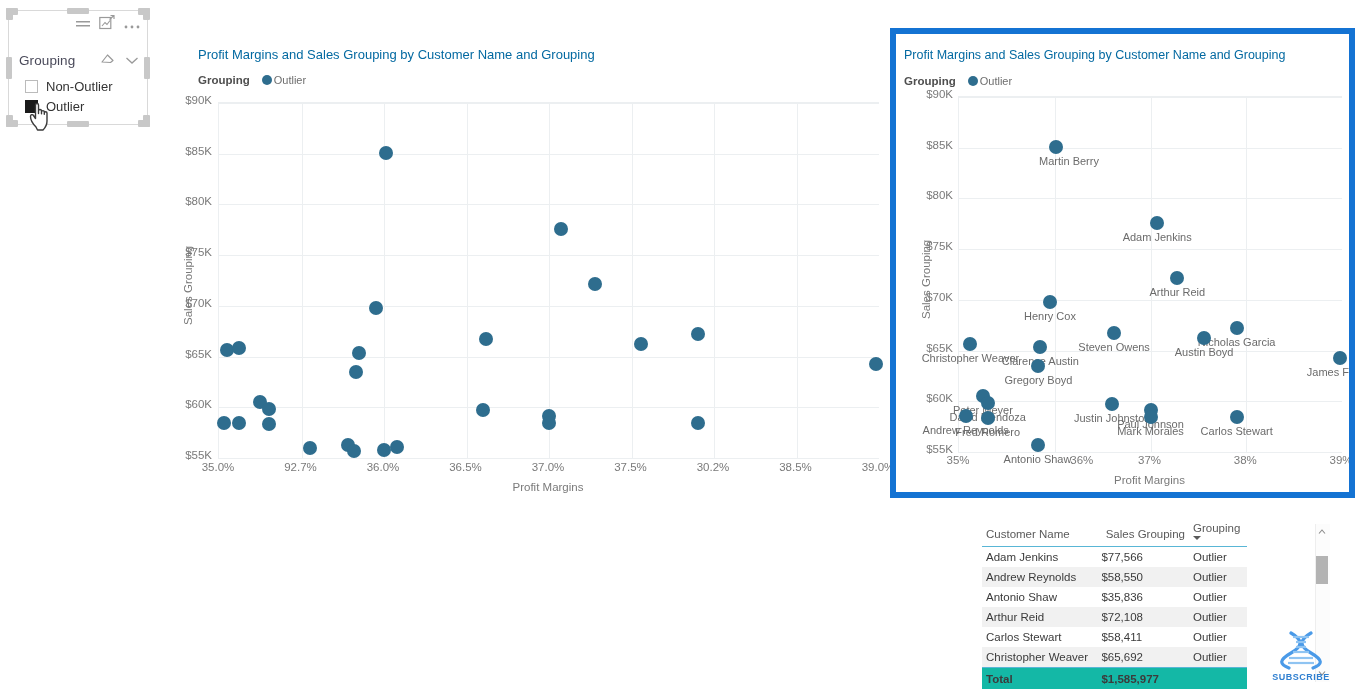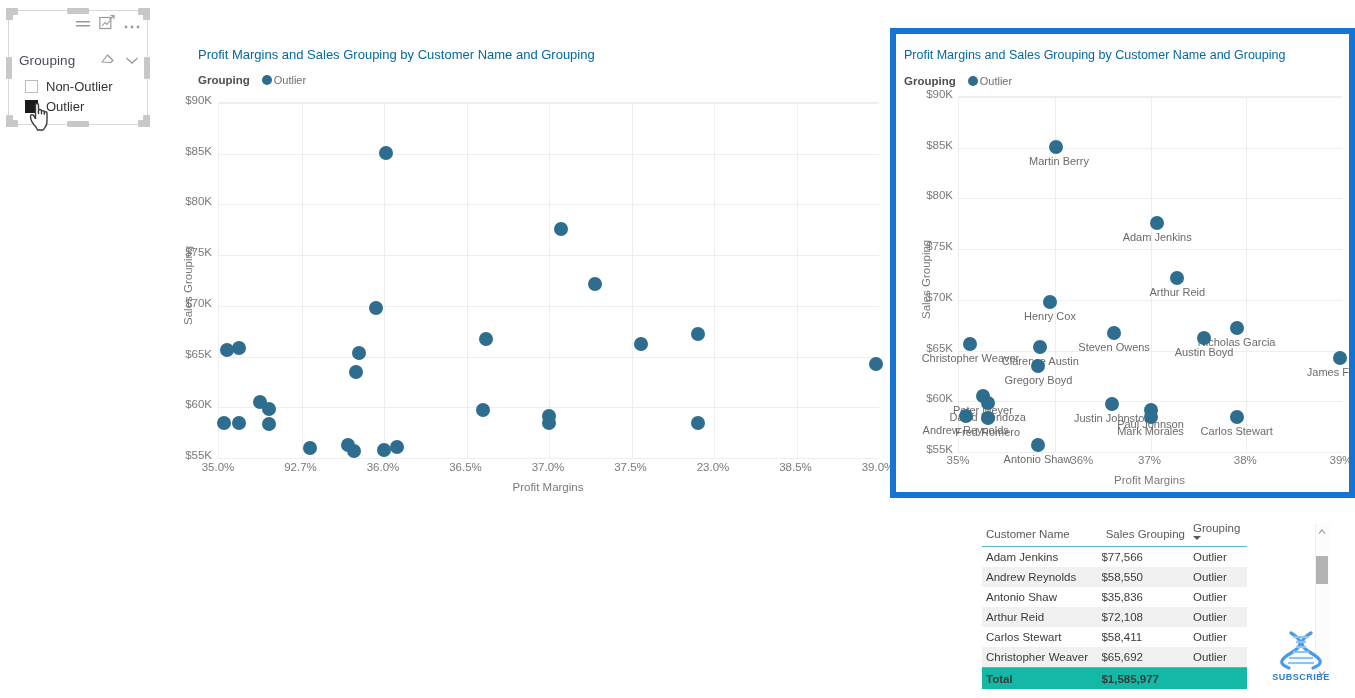--- a/index.html
+++ b/index.html
@@ -265,21 +265,21 @@
     <div class="tick-y" style="top: 206.143px; left: 6px; width: 46px;">$75K</div>
     <div class="tick-y" style="top: 155.429px; left: 6px; width: 46px;">$80K</div>
     <div class="tick-y" style="top: 104.714px; left: 6px; width: 46px;">$85K</div>
     <div class="tick-y" style="top: 54px; left: 6px; width: 46px;">$90K</div>
     <div class="tick-x" style="left: 23px; top: 421px; width: 70px;">35.0%</div>
     <div class="tick-x" style="left: 105.5px; top: 421px; width: 70px;">92.7%</div>
     <div class="tick-x" style="left: 188px; top: 421px; width: 70px;">36.0%</div>
     <div class="tick-x" style="left: 270.5px; top: 421px; width: 70px;">36.5%</div>
     <div class="tick-x" style="left: 353px; top: 421px; width: 70px;">37.0%</div>
     <div class="tick-x" style="left: 435.5px; top: 421px; width: 70px;">37.5%</div>
-    <div class="tick-x" style="left: 518px; top: 421px; width: 70px;">23.0%</div>
+    <div class="tick-x" style="left: 518px; top: 421px; width: 70px;">30.2%</div>
     <div class="tick-x" style="left: 600.5px; top: 421px; width: 70px;">38.5%</div>
     <div class="tick-x" style="left: 683px; top: 421px; width: 70px;">39.0%</div>
   </div>
 
 <div class="abs" id="chartR">
   <div class="chart-title" style="left:8px;top:14px;font-size:12.5px;">Profit Margins and Sales Grouping by Customer Name and Grouping</div>
   <div class="legend-row" style="left:8px;top:41px;">
     <span class="legend-label">Grouping</span>
     <span class="legend-dot" style="margin-left:12px;"></span>
     <span class="legend-val">Outlier</span>
@@ -290,21 +290,21 @@
       <div class="gridline-h" style="top: 253.571px;"></div>
       <div class="gridline-h" style="top: 202.857px;"></div>
       <div class="gridline-h" style="top: 152.143px;"></div>
       <div class="gridline-h" style="top: 101.429px;"></div>
       <div class="gridline-h" style="top: 50.7143px;"></div>
       <div class="gridline-h" style="top: 0px;"></div>
       <div class="gridline-v" style="left: 95.75px;"></div>
       <div class="gridline-v" style="left: 191.5px;"></div>
       <div class="gridline-v" style="left: 287.25px;"></div>
       <div class="dot" title="Martin Berry" style="width: 14px; height: 14px; left: 89.7075px; top: 43.1057px; background: rgb(46, 109, 142);"></div>
-      <div class="dlabel" style="left: 100px; top: 58.1057px; transform: translateX(-50%);">Martin Berry</div>
+      <div class="dlabel" style="left: 110px; top: 58.1057px; transform: translateX(-50%);">Martin Berry</div>
       <div class="dot" title="Adam Jenkins" style="width: 14px; height: 14px; left: 191.202px; top: 119.116px; background: rgb(46, 109, 142);"></div>
       <div class="dlabel" style="left: 198.202px; top: 134.116px; transform: translateX(-50%);">Adam Jenkins</div>
       <div class="dot" title="Arthur Reid" style="width: 14px; height: 14px; left: 211.31px; top: 174.476px; background: rgb(46, 109, 142);"></div>
       <div class="dlabel" style="left: 218.31px; top: 189.476px; transform: translateX(-50%);">Arthur Reid</div>
       <div class="dot" title="Henry Cox" style="width: 14px; height: 14px; left: 83.9625px; top: 197.683px; background: rgb(46, 109, 142);"></div>
       <div class="dlabel" style="left: 90.9625px; top: 212.683px; transform: translateX(-50%);">Henry Cox</div>
       <div class="dot" title="Nicholas Garcia" style="width: 14px; height: 14px; left: 270.675px; top: 223.75px; background: rgb(46, 109, 142);"></div>
       <div class="dlabel" style="left: 277.675px; top: 238.75px; transform: translateX(-50%);">Nicholas Garcia</div>
       <div class="dot" title="Steven Owens" style="width: 14px; height: 14px; left: 148.115px; top: 228.517px; background: rgb(46, 109, 142);"></div>
       <div class="dlabel" style="left: 155.115px; top: 243.517px; transform: translateX(-50%);">Steven Owens</div>

